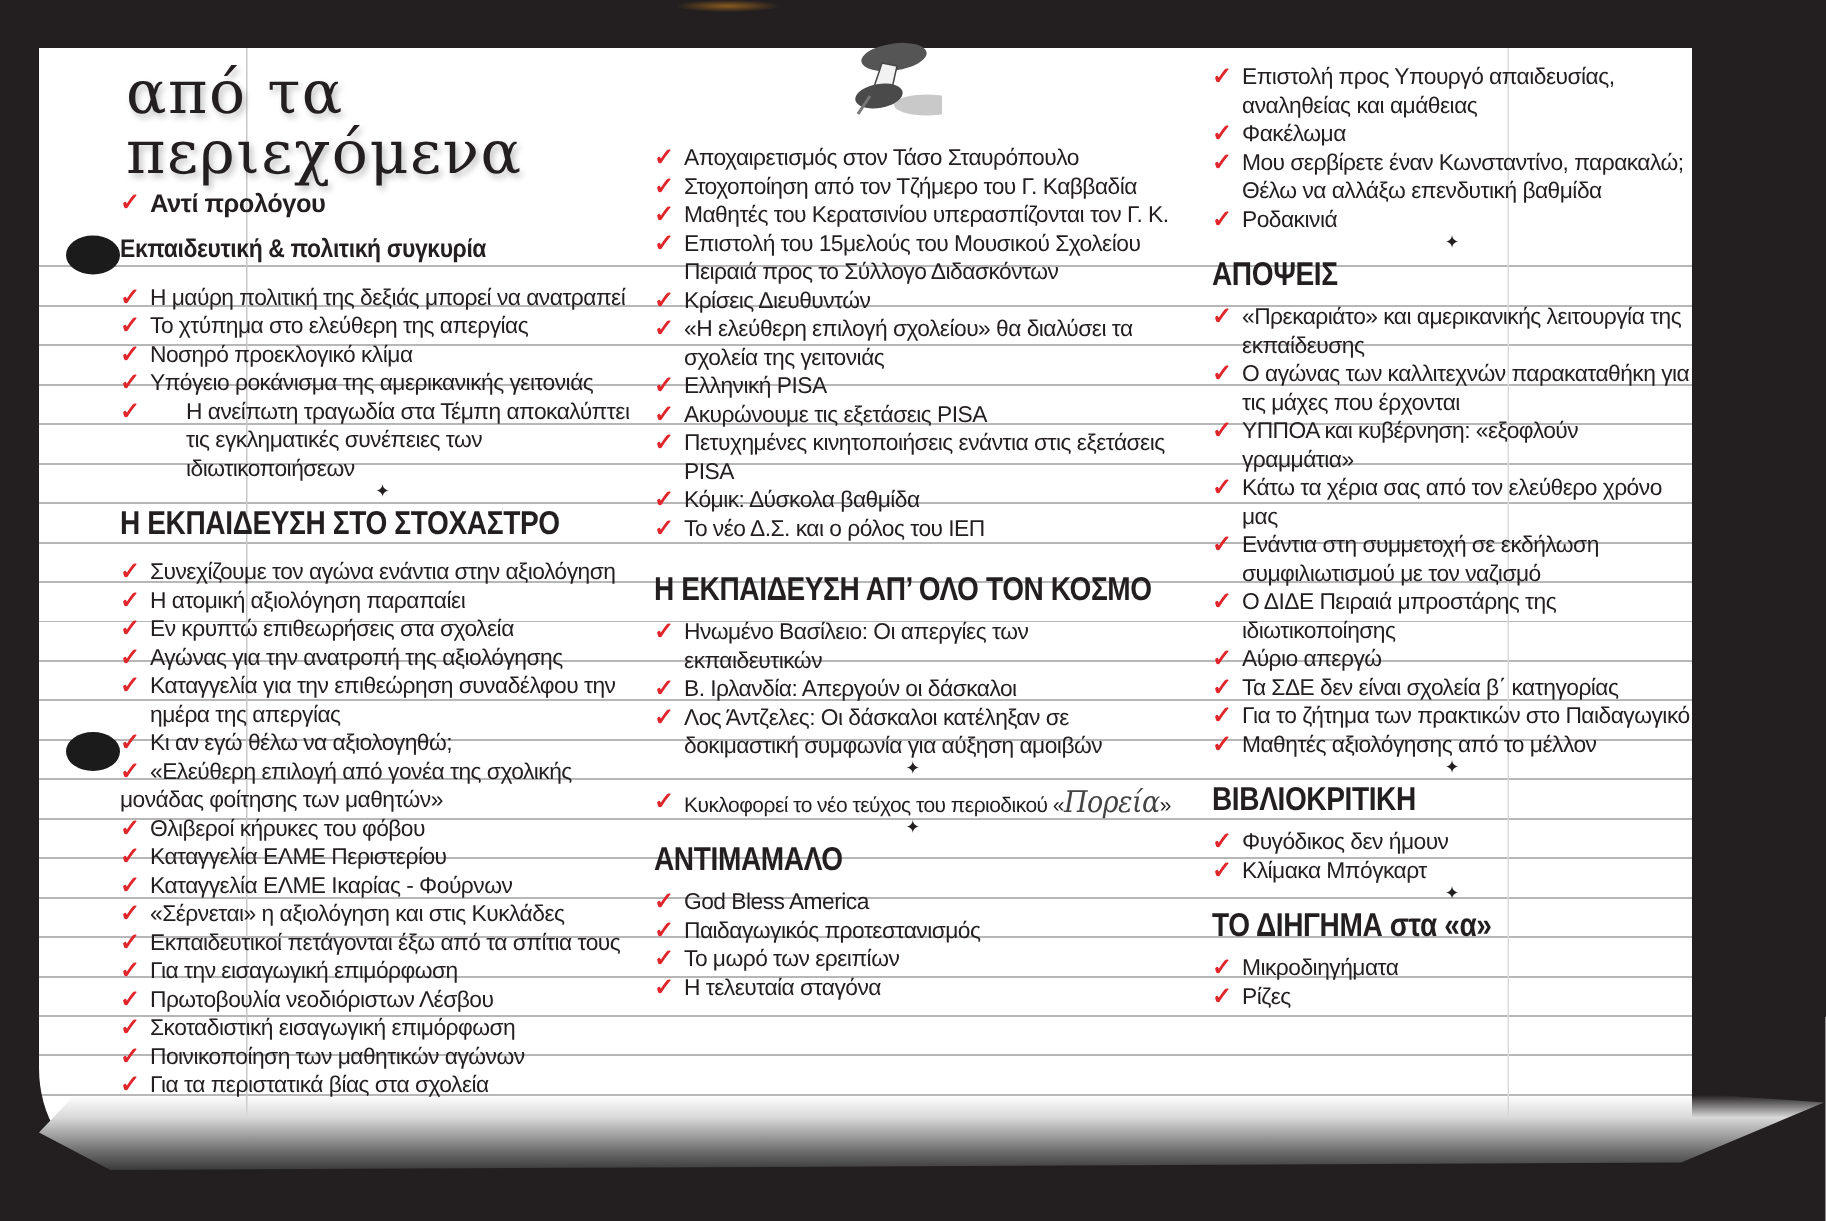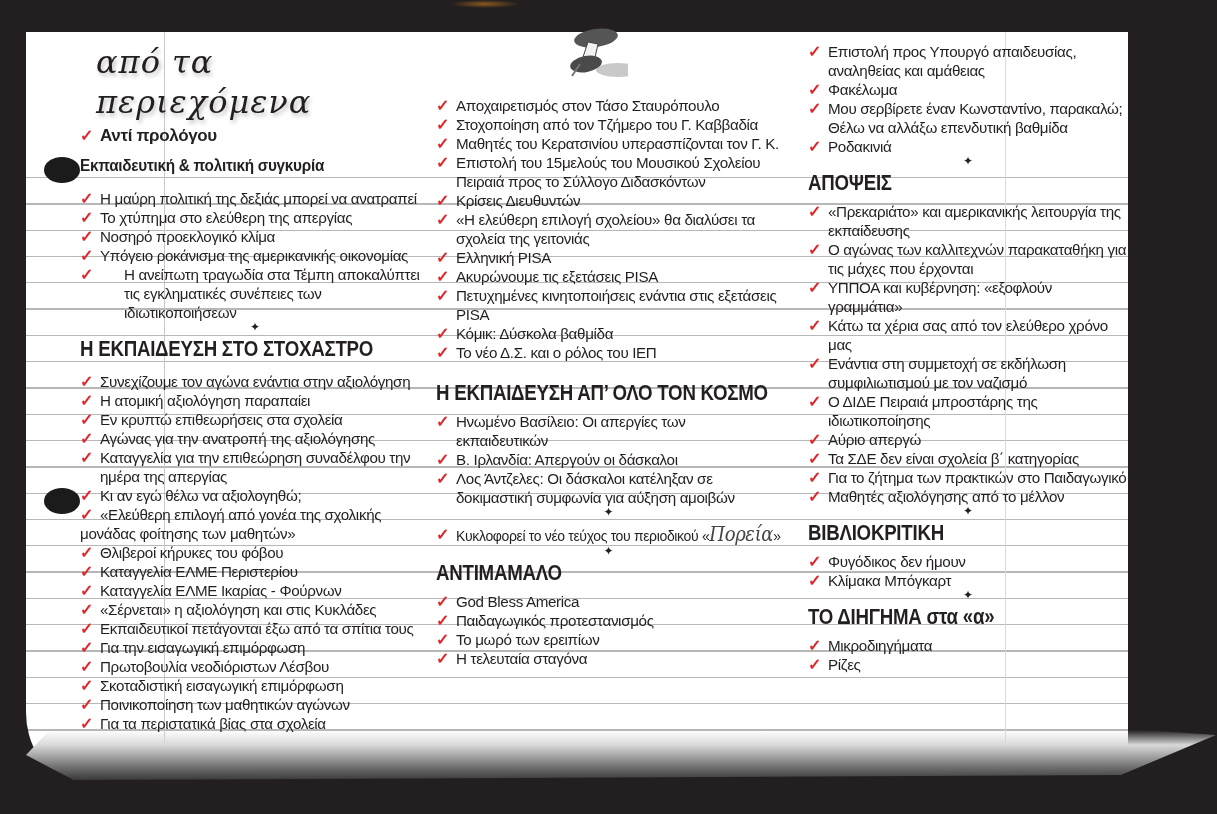--- a/index.html
+++ b/index.html
@@ -27,21 +27,21 @@
   }
   .hole { position: absolute; left: 44px; width: 36px; height: 26px; background: #1b1b1b; border-radius: 50%; }
 
   .pin { position: absolute; left: 548px; top: 18px; width: 80px; height: 60px; }
 
   .col { position: absolute; top: 42px; font-size: 15.2px; line-height: 19px; }
   .col-1 { left: 80px; width: 350px; }
   .col-2 { left: 436px; width: 345px; top: 96px; }
   .col-3 { left: 808px; width: 320px; }
 
-  .script-title { font-family: "DejaVu Serif", serif; font-style: italic; font-size: 32px; line-height: 40px; letter-spacing: 1px; color: #231f20; text-shadow: 2px 3px 4px rgba(0,0,0,0.25); margin-bottom: 4px; margin-left: 16px; }
+  .script-title { font-family: "DejaVu Serif", serif; font-size: 40px; line-height: 40px; letter-spacing: 1px; color: #231f20; text-shadow: 2px 3px 4px rgba(0,0,0,0.25); margin-bottom: 4px; margin-left: 4px; }
 
   .sec-heading { font-weight: bold; font-size: 22px; line-height: 26px; letter-spacing: -0.3px; transform: scaleX(0.85); transform-origin: left; white-space: nowrap; margin: 4px 0 6px; }
   .sec-heading.small { font-size: 17px; }
 
   .item { display: flex; align-items: flex-start; white-space: normal; transform-origin: left; }
   .check { color: #e0262b; font-weight: bold; width: 20px; flex: 0 0 20px; font-size: 16px; }
   .txt { flex: 1; letter-spacing: -0.35px; font-stretch: condensed; }
   .item.indent .txt { padding-left: 24px; }
   .item.hang { display: block; }
   .item.hang .check { display: inline-block; }
@@ -89,21 +89,21 @@
   <div class="item">
       <span class="check">✓</span>
       <span class="txt">Το χτύπημα στο ελεύθερη της απεργίας</span>
     </div>
   <div class="item">
       <span class="check">✓</span>
       <span class="txt">Νοσηρό προεκλογικό κλίμα</span>
     </div>
   <div class="item">
       <span class="check">✓</span>
-      <span class="txt">Υπόγειο ροκάνισμα της αμερικανικής οικονομίας</span>
+      <span class="txt">Υπόγειο ροκάνισμα της αμερικανικής γειτονιάς</span>
     </div>
   <div class="item indent">
       <span class="check">✓</span>
       <span class="txt">Η ανείπωτη τραγωδία στα Τέμπη αποκαλύπτει τις εγκληματικές συνέπειες των ιδιωτικοποιήσεων</span>
     </div>
   <div class="star">✦</div>
 
   <div class="sec-heading">Η ΕΚΠΑΙΔΕΥΣΗ ΣΤΟ ΣΤΟΧΑΣΤΡΟ</div>
   <div style="height:4px"></div>
   <div class="item">

